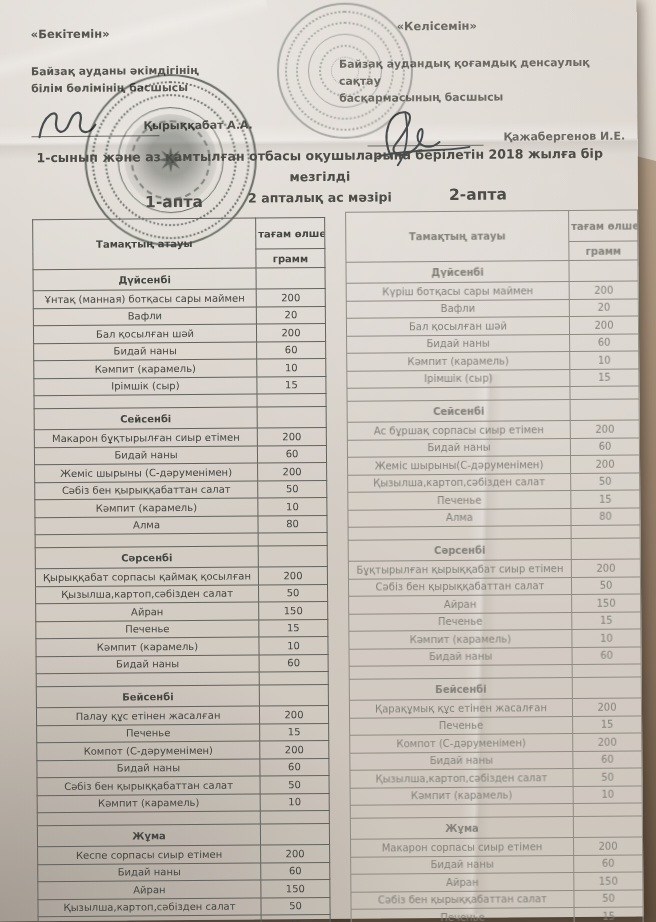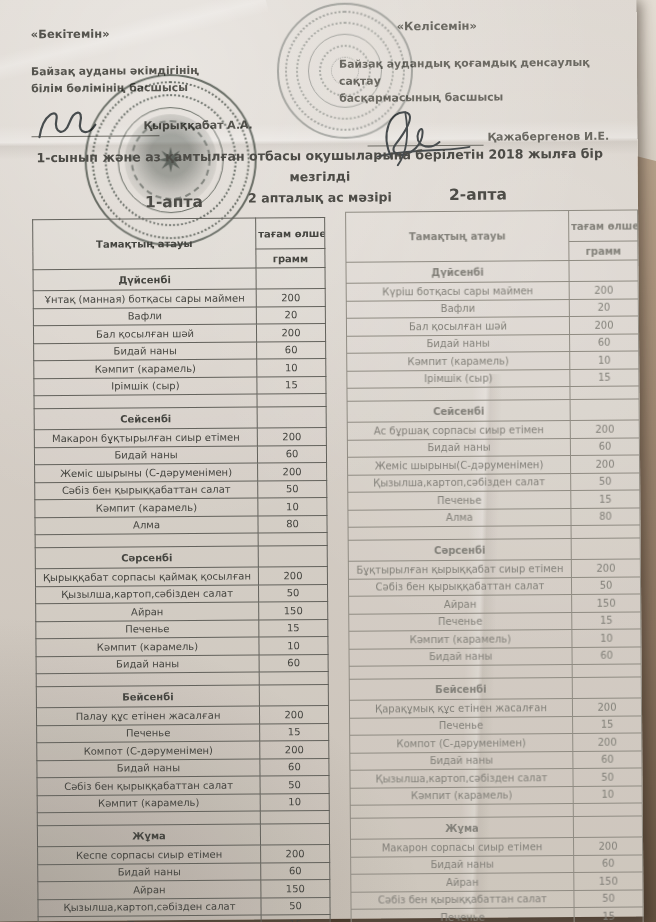--- a/index.html
+++ b/index.html
@@ -37,21 +37,21 @@
   .hdr-right{left:348px;top:25px;width:290px;color:#6b6962;}
   .approve-label{font-size:11.5px;margin-bottom:22px;}
   .hdr-right .approve-label{margin-left:58px;}
   .org-line{font-size:10.8px;line-height:17px;}
   .sig-zone{position:relative;height:46px;}
   .sig-underline{position:absolute;left:0;bottom:6px;width:128px;border-bottom:1.4px solid #6d6b64;}
   .hdr-right .sig-underline{left:28px;width:116px;}
   .sig-svg{position:absolute;left:2px;bottom:-2px;}
   .hdr-right .sig-svg{left:22px;bottom:-14px;}
   .signer{position:absolute;left:112px;bottom:10px;font-size:11px;white-space:nowrap;}
-  .hdr-right .signer{left:148px;bottom:8px;}
+  .hdr-right .signer{left:164px;bottom:8px;}
   
   .stamp{position:absolute;border-radius:50%;mix-blend-mode:multiply;pointer-events:none;}
   .stamp .ring{position:absolute;border-radius:50%;}
   .stamp-left{left:93px;top:78px;width:172px;height:172px;filter:blur(.4px);opacity:.78;}
   .stamp-left .r1{inset:0;border:2px solid #4e5850;}
   .stamp-left .r2{inset:7px;border:2px dotted #4e5850;}
   .stamp-left .r3{inset:20px;border:2px dotted #55605a;}
   .stamp-left .r4{inset:33px;border:1.6px solid #4e5850;}
   .stamp-left .emblem{position:absolute;inset:40px;border-radius:50%;
     background:radial-gradient(circle at 50% 45%,rgba(70,80,74,.55) 0 30%,rgba(70,80,74,.22) 55%,rgba(70,80,74,.08) 75%);

